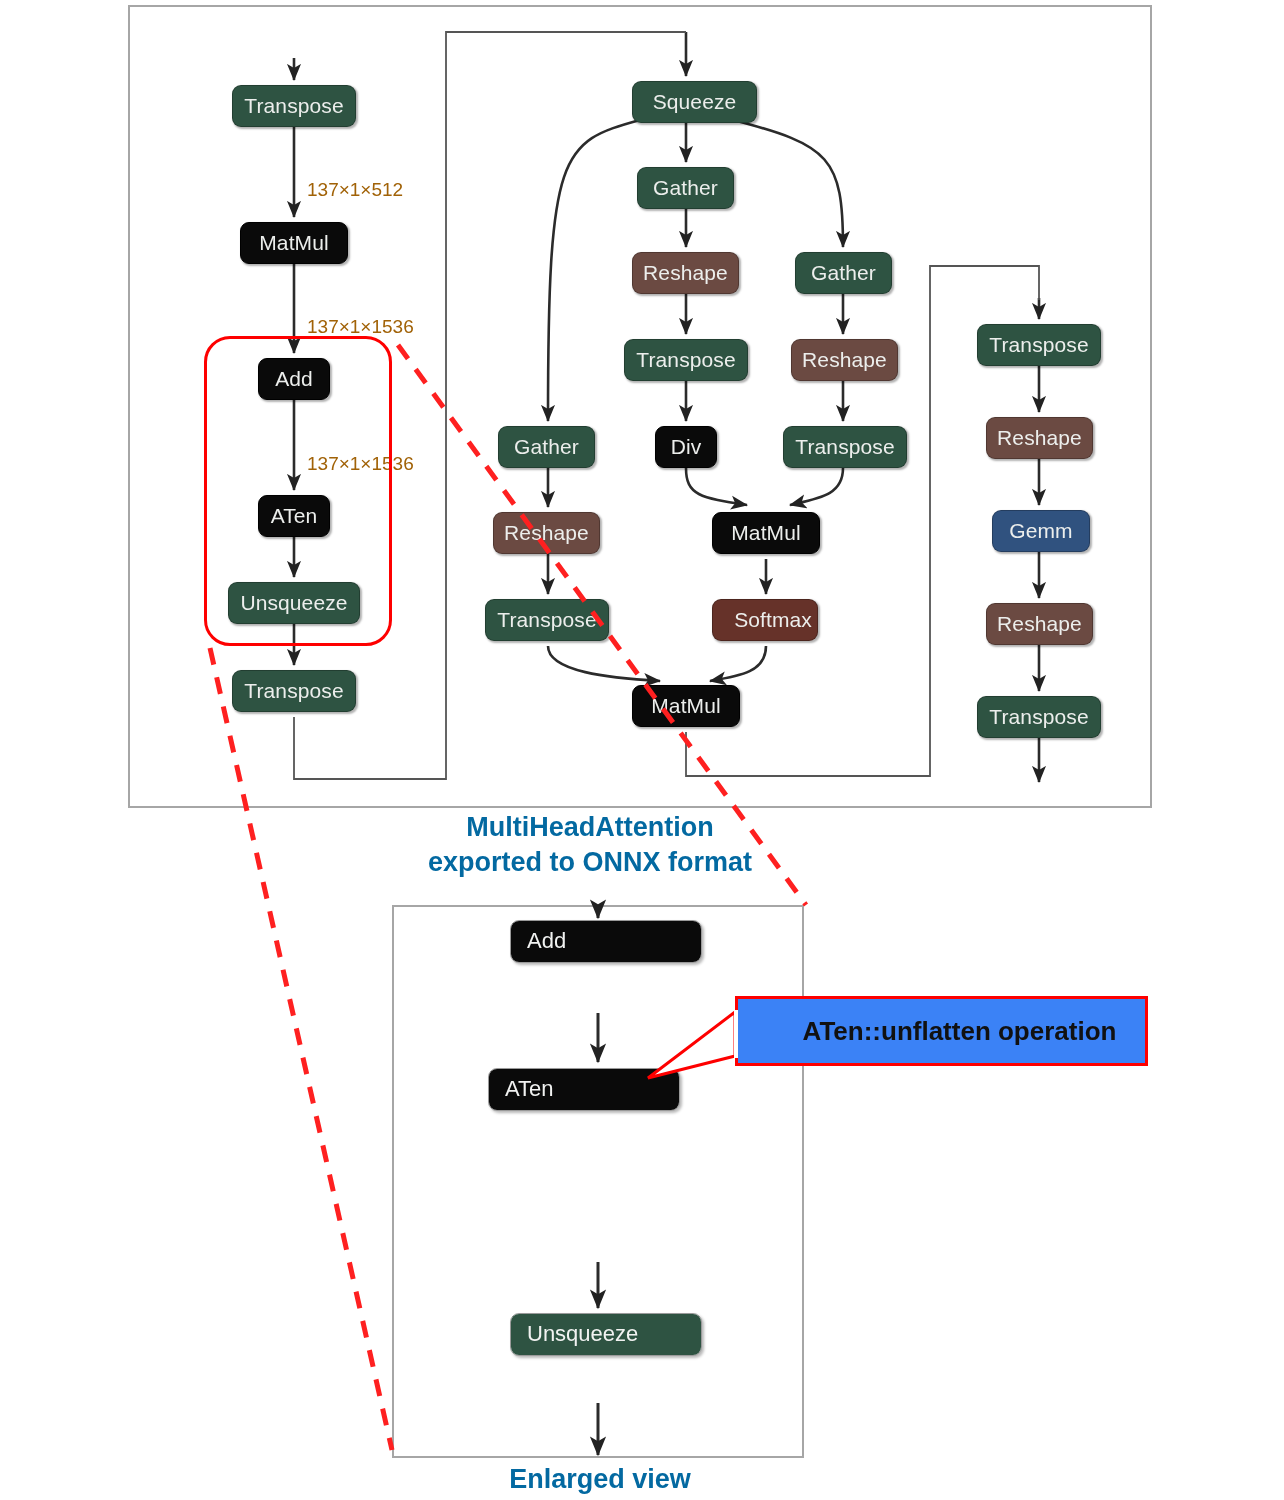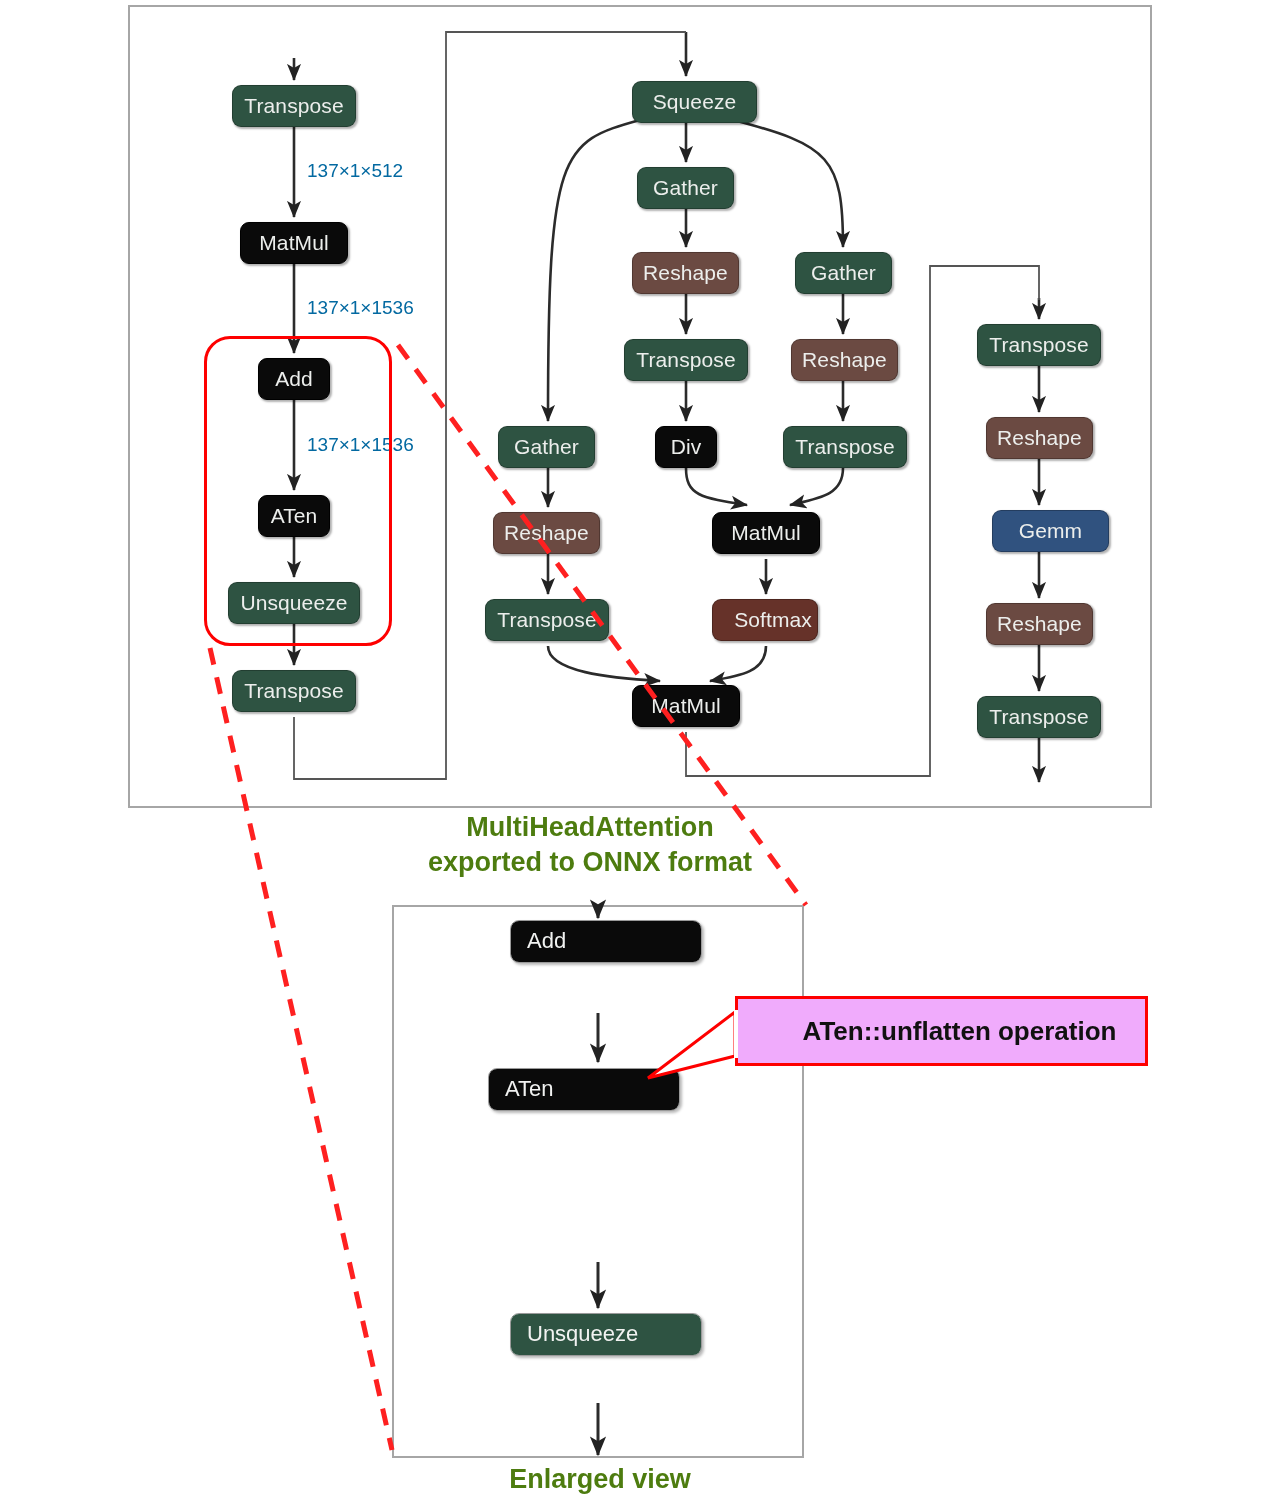--- a/index.html
+++ b/index.html
@@ -53,23 +53,24 @@
   }
   .node.green  { background: #2e5342; }
   .node.black  { background: #0a0a0a; border-color:#000; }
   .node.brown  { background: #6b4a42; }
   .node.maroon { background: #663229; }
   .node.blue   { background: #30527f; }
 
   
   .edge-label {
     position: absolute;
-    color: #0369a1;
+    color: #a16207;
     font-size: 19px;
     white-space: nowrap;
+    margin-top: 19px;
   }
 
   
   #red-highlight {
     position: absolute;
     left: 204px; top: 336px;
     width: 188px; height: 310px;
     border: 3.5px solid #fe0000;
     border-radius: 26px;
     background: transparent;
@@ -105,40 +106,40 @@
   }
   .drow b { font-weight: 700; color:#111; }
   .drow .ang { color:#3b3b3b; }
 
   
   #callout {
     position: absolute;
     left: 735px; top: 996px;
     width: 413px; height: 70px;
     border: 3px solid #fe0000;
-    background: #f0abfc;
+    background: #3b82f6;
     display: flex;
     align-items: center;
     justify-content: center;
     padding-left: 36px;
   }
   #callout .ctext {
     font-size: 26px;
     font-weight: 700;
     color: #111;
     white-space: nowrap;
   }
 
   
   .caption {
     position: absolute;
     text-align: center;
     font-size: 27px;
     font-weight: 700;
-    color: #4d7c0f;
+    color: #0369a1;
     line-height: 1.28;
     white-space: pre-line;
   }
   #caption-top    { left: 330px; top: 810px;  width: 520px; }
   #caption-bottom { left: 390px; top: 1462px; width: 420px; }
 </style>
 </head>
 <body>
 
 <div id="stage">
@@ -266,21 +267,21 @@
       </div>
       <div class="node green" style="left: 783px; top: 426px; width: 124px;">
         <span>Transpose</span>
       </div>
       <div class="node green" style="left: 977px; top: 324px; width: 124px;">
         <span>Transpose</span>
       </div>
       <div class="node brown" style="left: 986px; top: 417px; width: 107px;">
         <span>Reshape</span>
       </div>
-      <div class="node blue" style="left: 992px; top: 510px; width: 117px;">
+      <div class="node blue" style="left: 992px; top: 510px; width: 98px;">
         <span>Gemm</span>
       </div>
       <div class="node brown" style="left: 986px; top: 603px; width: 107px;">
         <span>Reshape</span>
       </div>
       <div class="node green" style="left: 977px; top: 696px; width: 124px;">
         <span>Transpose</span>
       </div>
     </div>
 

